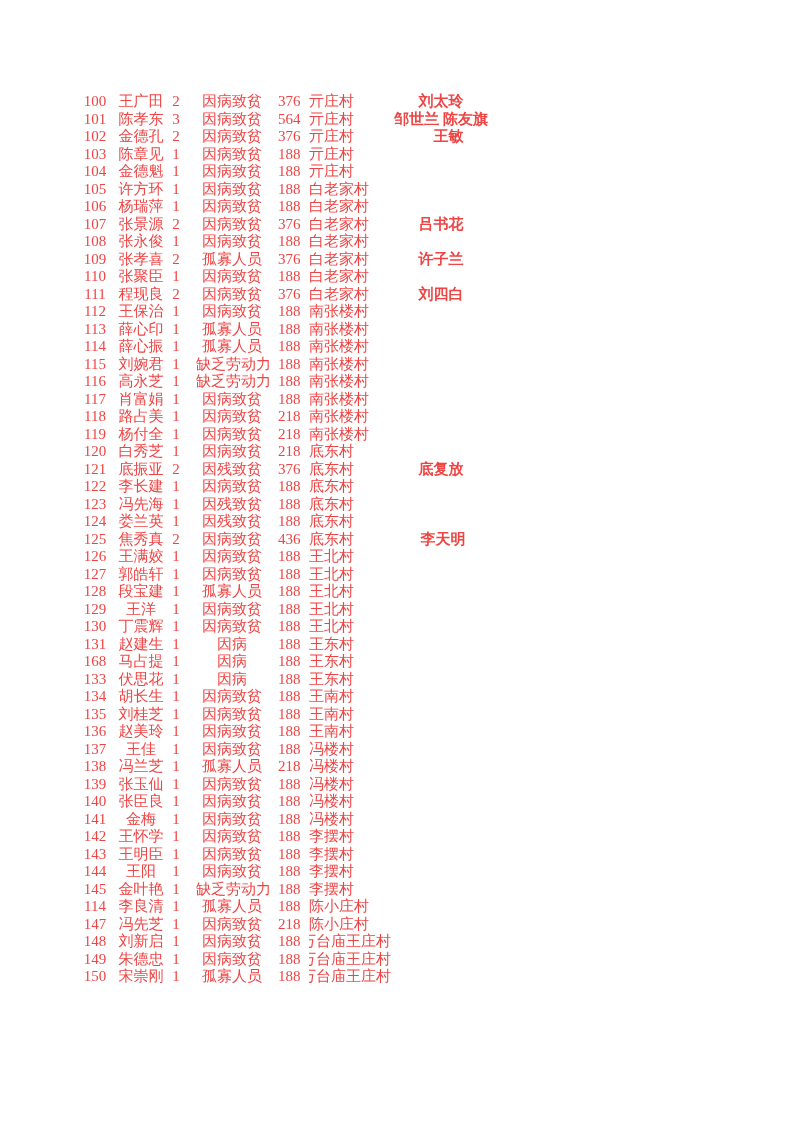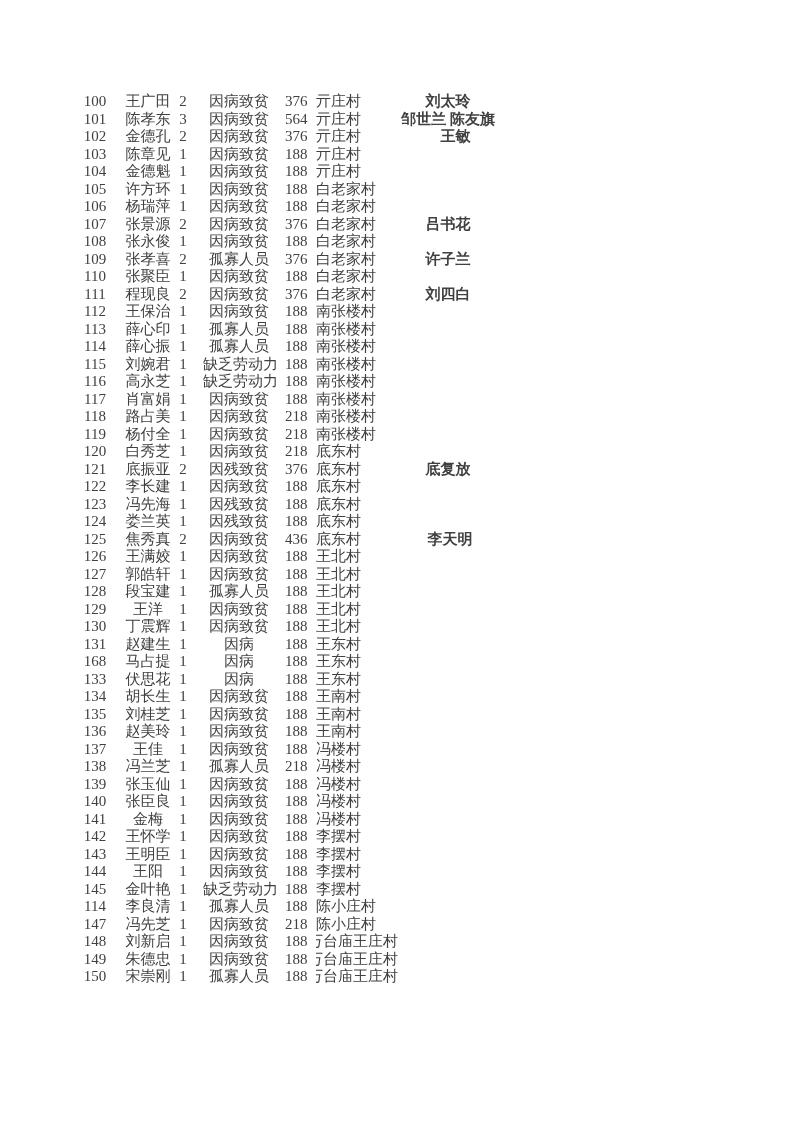--- a/index.html
+++ b/index.html
@@ -3,37 +3,37 @@
 <meta charset="utf-8">
 <style>
   html,body{margin:0;padding:0;background:#e8e8e8;}
   .page{
     position:relative;
     width:793px;height:1122px;
     background:#ffffff;
     overflow:hidden;
     font-family:"Liberation Serif","DejaVu Serif",serif;
     font-size:15px;
-    color:#404040;
+    color:#ef4444;
   }
   .doc-table{
     position:absolute;
     left:0;top:93px;
     width:793px;
   }
   .row{
     display:flex;
     height:17.5px;
     line-height:17.5px;
     white-space:nowrap;
     align-items:center;
   }
   .cell{flex:none;}
   .c-idx   {margin-left:75px;width:40px;text-align:center;}
-  .c-name  {margin-left:9px; width:48px;text-align:center;}
+  .c-name  {margin-left:2px; width:48px;text-align:center;}
   .c-count {margin-left:3px; width:16px;text-align:center;}
   .c-cat   {margin-left:12px; width:72px;text-align:center;overflow:visible;}
   .c-amt   {margin-left:10px; width:22px;text-align:center;}
   .c-vil   {margin-left:9px; width:56px;text-align:left;overflow:visible;}
   .c-help  {margin-left:11px;width:130px;text-align:center;white-space:pre;font-weight:bold;}
   .c-vil.clip{text-align:center;}
   .vfrag{
     display:inline-block;
     width:7px;
     overflow:hidden;

